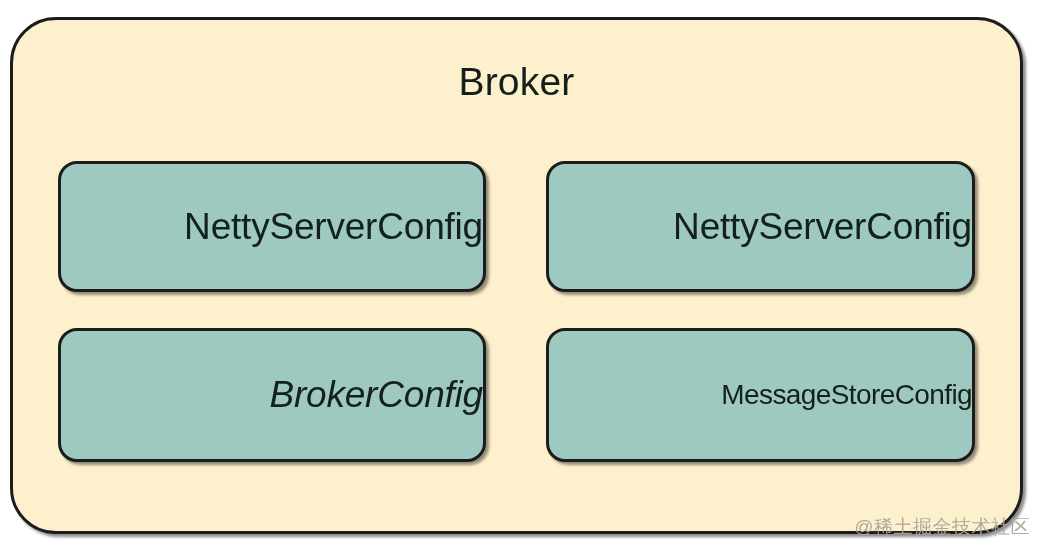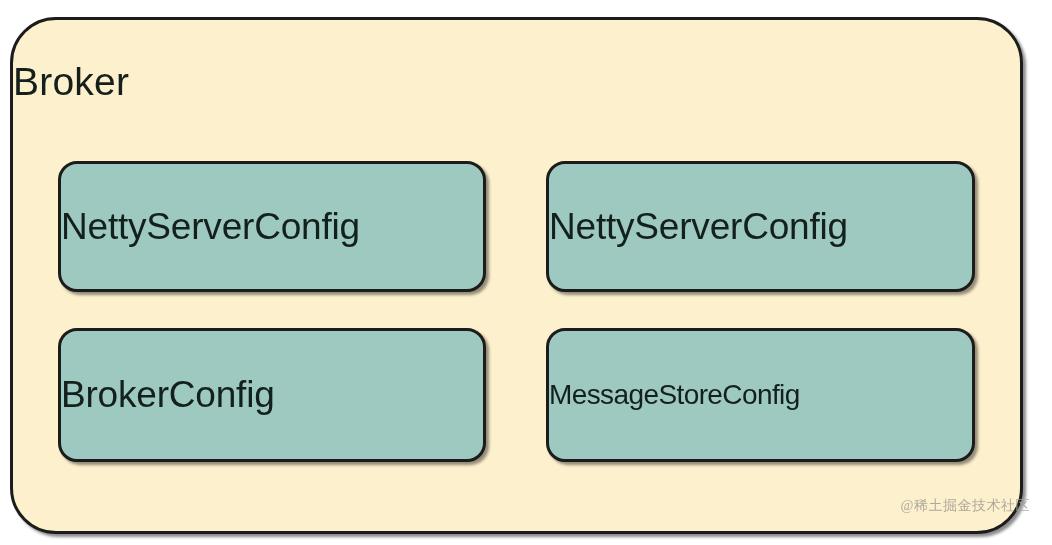--- a/index.html
+++ b/index.html
@@ -37,73 +37,73 @@
     border: 3px solid #1C1C1C;
     border-radius: 46px;
     box-shadow: 3px 3px 3px rgba(0,0,0,0.45);
   }
 
   .broker-title {
     position: absolute;
     left: 0;
     top: 40px;
     width: 100%;
-    text-align: left;
+    text-align: center;
     font-size: 39px;
     line-height: 44px;
     color: #15201c;
     font-weight: 400;
     letter-spacing: 0.2px;
     white-space: nowrap;
   }
 
   
   .config-box {
     position: absolute;
     box-sizing: border-box;
     background: #9EC9C1;
     border: 3px solid #1C1C1C;
     border-radius: 19px;
     box-shadow: 3px 3px 3px rgba(0,0,0,0.42);
     display: flex;
     align-items: center;
-    justify-content: flex-start;
+    justify-content: flex-end;
     overflow: hidden;
   }
 
   .config-box .config-label {
     font-size: 37px;
     line-height: 44px;
     color: #13201c;
     font-weight: 400;
     white-space: nowrap;
     letter-spacing: -0.2px;
   }
 
   
   .box-r1c1 { left: 45px;  top: 141px; width: 428px; height: 131px; }
   .box-r1c2 { left: 533px; top: 141px; width: 429px; height: 131px; }
-  .box-r2c1 { left: 45px;  top: 308px; width: 428px; height: 134px; }
+  .box-r2c1 { left: 45px;  top: 308px; width: 428px; height: 134px; font-style: italic; }
   .box-r2c2 { left: 533px; top: 308px; width: 429px; height: 134px; }
 
   .box-r2c2 .config-label {
     font-size: 28px;
     letter-spacing: -0.6px;
   }
 
   
   .watermark {
     position: absolute;
     right: 22px;
-    bottom: 27px;
-    font-size: 14px;
+    bottom: 6px;
+    font-size: 19px;
     line-height: 24px;
     color: #a9a49a;
     white-space: nowrap;
-    font-family: Liberation Serif, serif;
+    font-family: Liberation Sans, sans-serif;
     letter-spacing: 0.5px;
     opacity: 0.92;
   }
 </style>
 </head>
 <body>
 
 <div id="canvas">
 
   <div class="broker-container">

